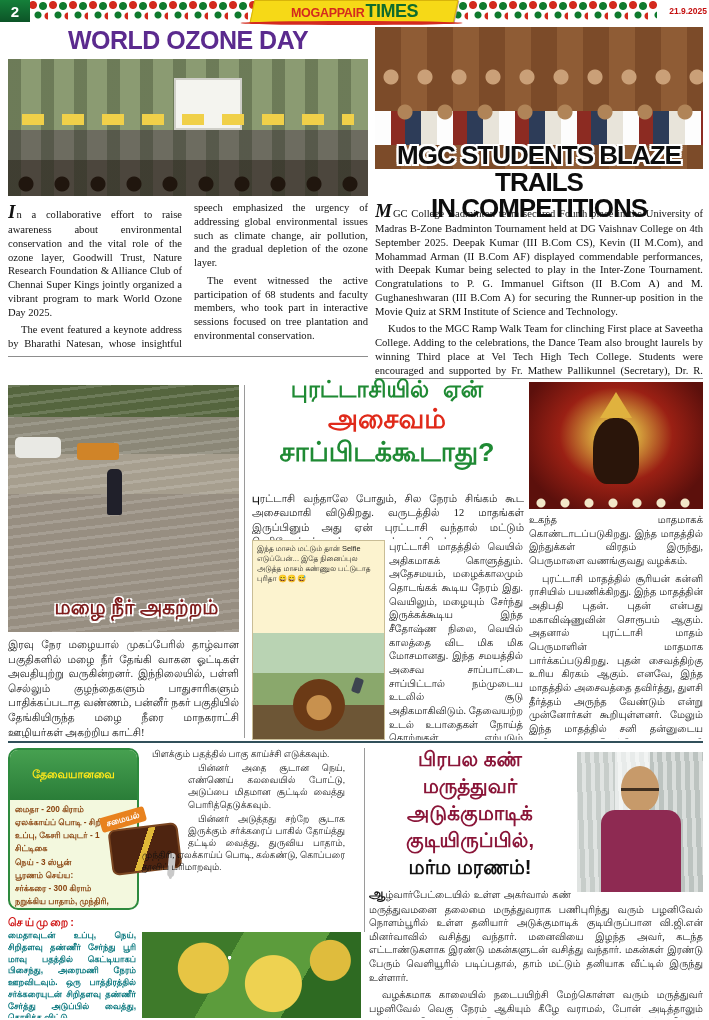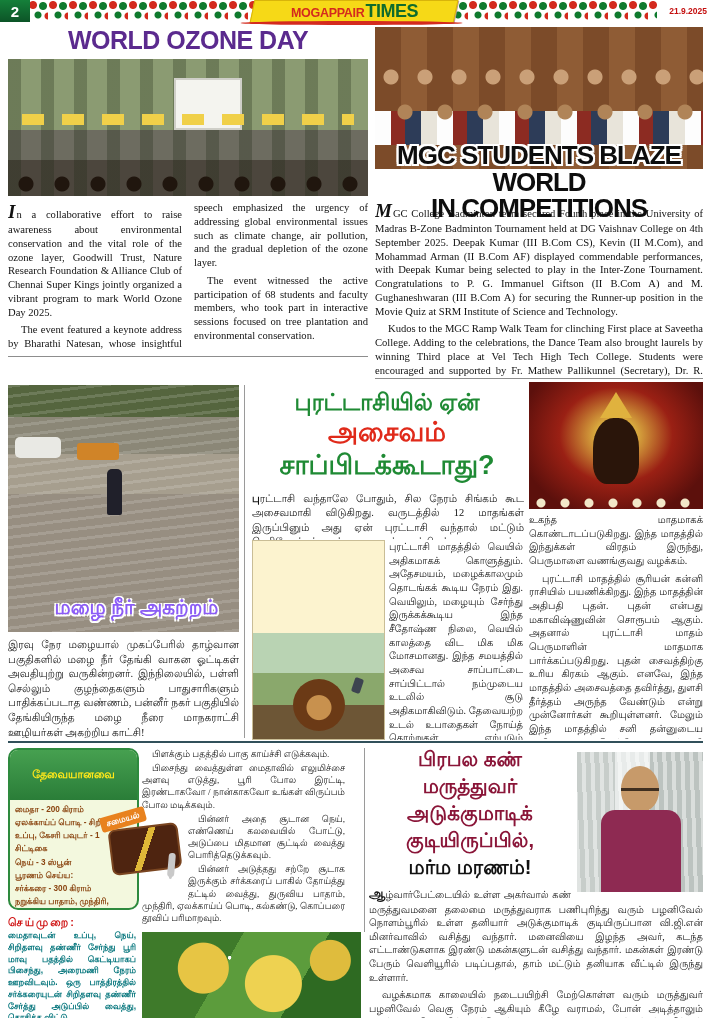--- a/index.html
+++ b/index.html
@@ -65,28 +65,28 @@
 
   
   .flood-photo{left:8px;top:385px;width:231px;height:247px;
     background:
       repeating-linear-gradient(173deg,rgba(255,255,255,.14) 0 3px,transparent 3px 10px),
       linear-gradient(180deg,#55653e 0 13%,#8b8777 13% 28%,#a69e8e 28% 44%,#978e81 44% 100%);}
   .flood-photo::before{content:"";position:absolute;left:7px;top:21%;width:46px;height:21px;
     background:#e9e9e4;border-radius:5px;box-shadow:60px 4px 0 -2px #d08428;}
   .flood-photo::after{content:"";position:absolute;left:43%;top:34%;width:15px;height:46px;
     background:#20202a;border-radius:5px 5px 2px 2px;}
-  .flood-title{left:8px;top:596px;width:257px;text-align:center;color:#8b5cf6;
+  .flood-title{left:8px;top:596px;width:257px;text-align:center;color:#7f1d1d;
     font:900 20px "Liberation Sans",sans-serif;
     text-shadow:-1.5px -1.5px 0 #fff,1.5px -1.5px 0 #fff,-1.5px 1.5px 0 #fff,1.5px 1.5px 0 #fff;}
   .flood-text{left:8px;top:638px;width:231px;height:100px;overflow:hidden;font-size:10.6px;}
 
   
-  .pur-title{left:252px;top:388px;width:270px;text-align:center;
-    font-family:Liberation Sans, sans-serif;font-weight:900;line-height:1.22;}
+  .pur-title{left:252px;top:377px;width:270px;text-align:center;
+    font-family:Liberation Mono, monospace;font-weight:900;line-height:1.22;}
   .pur-t1{color:#1f8a34;font-size:23px;}
   .pur-t2{color:#e02a1a;font-size:27px;}
   .pur-t3{color:#1f8a34;font-size:27px;}
   .deity-photo{left:529px;top:382px;width:174px;height:127px;
     background:
       radial-gradient(circle 5px at 12px 6px,#f2e7c8 4px,transparent 5px) left bottom/24px 12px repeat-x,
       radial-gradient(ellipse at 50% 42%,#d8a83e 0 17%,#9a2014 46%,#5c100c 80%);}
   .deity-photo::before{content:"";position:absolute;left:50%;top:28%;width:46px;height:66px;margin-left:-23px;
     background:#2a150a;border-radius:45% 45% 30% 30%;}
   .deity-photo::after{content:"";position:absolute;left:50%;top:8%;width:0;height:0;margin-left:-16px;
@@ -176,21 +176,21 @@
   <div class="abs oz-text body-en">
     <p><span class="dc">I</span><span>n a collaborative effort to raise awareness about environmental conservation and the vital role of the ozone layer, Goodwill Trust, Nature Research Foundation &amp; Alliance Club of Chennai Super Kings jointly organized a vibrant program to mark World Ozone Day 2025.</span></p>
     <p class="ind">The event featured a keynote address by Bharathi Natesan, whose insightful speech emphasized the urgency of addressing global environmental issues such as climate change, air pollution, and the gradual depletion of the ozone layer.</p>
     <p class="ind">The event witnessed the active participation of 68 students and faculty members, who took part in interactive sessions focused on tree plantation and environmental conservation.</p>
 
   </div>
   <div class="hr" style="left:8px;top:356px;width:360px;"></div>
 
   <div class="abs mgc-photo"></div>
   <div class="abs mgc-title">
-    <div>MGC STUDENTS BLAZE WORLD</div>
+    <div>MGC STUDENTS BLAZE TRAILS</div>
     <div>IN COMPETITIONS</div>
   </div>
   <div class="abs mgc-text body-en">
     <p><span class="dc">M</span><span>GC College Badminton team secured Fourth place in the University of Madras B-Zone Badminton Tournament held at DG Vaishnav College on 4th September 2025. Deepak Kumar (III B.Com CS), Kevin (II M.Com), and Mohammad Arman (II B.Com AF) displayed commendable performances, with Deepak Kumar being selected to play in the Inter-Zone Tournament. Congratulations to P. G. Immanuel Giftson (II B.Com A) and M. Gughaneshwaran (III B.Com A) for securing the Runner-up position in the Movie Quiz at SRM Institute of Science and Technology.</span></p>
     <p class="ind">Kudos to the MGC Ramp Walk Team for clinching First place at Saveetha College. Adding to the celebrations, the Dance Team also brought laurels by winning Third place at Vel Tech High Tech College. Students were encouraged and supported by Fr. Mathew Pallikunnel (Secretary), Dr. R. Srikanth (Principal), Titty Elizabeth Phillips (Director of Academics), along with department heads and coordinators.</p>
   </div>
   <div class="hr" style="left:375px;top:378px;width:328px;"></div>
 
   <div class="abs flood-photo"></div>
   <div class="abs flood-title">மழை நீர் அகற்றம்</div>
@@ -200,20 +200,21 @@
   <div class="abs pur-title">
     <div class="pur-t1">புரட்டாசியில் ஏன்</div>
     <div class="pur-t2">அசைவம்</div>
     <div class="pur-t3">சாப்பிடக்கூடாது?</div>
   </div>
   <div class="abs deity-photo"></div>
   <div class="abs pur-intro body-ta">
     <p><b>பு</b><span>ரட்டாசி வந்தாலே போதும், சில நேரம் சிங்கம் கூட அசைவமாகி விடுகிறது. வருடத்தில் 12 மாதங்கள் இருப்பினும் அது ஏன் புரட்டாசி வந்தால் மட்டும் பெரியோர்கள் ஏன் அசைவம் சாப்பிடக் கூடாது என்று சொல்கின்றனர்..?</span></p>
   </div>
   <div class="abs meme">
+    <div class="meme-text">இந்த மாசம் மட்டும் தான் Selfie எடுப்பேன்... இதே நினைப்புல அடுத்த மாசம் கண்ணுல பட்டுடாத புரிதா 😄😄😅</div>
     <div class="meme-scene"></div>
   </div>
   <div class="abs pur-col2 body-ta">
     <p>புரட்டாசி மாதத்தில் வெயில் அதிகமாகக் கொளுத்தும். அதேசமயம், மழைக்காலமும் தொடங்கக் கூடிய நேரம் இது. வெயிலும், மழையும் சேர்ந்து இருக்கக்கூடிய இந்த சீதோஷ்ண நிலை, வெயில் காலத்தை விட மிக மிக மோசமானது. இந்த சமயத்தில் அசைவ சாப்பாட்டை சாப்பிட்டால் நம்முடைய உடலில் சூடு அதிகமாகிவிடும். தேவையற்ற உடல் உபாதைகள் நோய்த் தொற்றுகள் ஏற்படும் என்பதால் தான் முன்னோர்கள் அப்படிச் சொல்லி உள்ளனர்.</p>
 
   </div>
   <div class="abs pur-col3 body-ta">
     <p>உகந்த மாதமாகக் கொண்டாடப்படுகிறது. இந்த மாதத்தில் இந்துக்கள் விரதம் இருந்து, பெருமாளை வணங்குவது வழக்கம்.</p>
     <p class="ind">புரட்டாசி மாதத்தில் சூரியன் கன்னி ராசியில் பயணிக்கிறது. இந்த மாதத்தின் அதிபதி புதன். புதன் என்பது மகாவிஷ்ணுவின் சொரூபம் ஆகும். அதனால் புரட்டாசி மாதம் பெருமாளின் மாதமாக பார்க்கப்படுகிறது. புதன் சைவத்திற்கு உரிய கிரகம் ஆகும். எனவே, இந்த மாதத்தில் அசைவத்தை தவிர்த்து, துளசி தீர்த்தம் அருந்த வேண்டும் என்று முன்னோர்கள் கூறியுள்ளனர். மேலும் இந்த மாதத்தில் சனி தன்னுடைய வலிமையை இழக்கிறது. புரட்டாசி சனிக்கிழமைகளில் பெருமாளை வணங்குவது சனீஸ்வரனின் கெட்ட பலன்களைத் தடுத்து நன்மையைத் தரும் என்று கூறப்படுகிறது.</p>
   </div>
@@ -234,21 +235,20 @@
       </div>
   </div>
 
   <div class="abs badge">
     <div class="badge-book"></div>
     <div class="badge-ribbon">சமையல்</div>
   </div>
 
   <div class="abs jeera">
     <p>பிளக்கும் பதத்தில் பாகு காய்ச்சி எடுக்கவும்.</p>
-    <p>பிசைந்து வைத்துள்ள மைதாவில் எலுமிச்சை அளவு எடுத்து, பூரி போல இரட்டி, இரண்டாகவோ / நான்காகவோ உங்கள் விருப்பம் போல மடிக்கவும்.</p>
     <div class="badge-spacer"></div>
     <p>பின்னர் அதை சூடான நெய், எண்ணெய் கலவையில் போட்டு, அடுப்பை மிதமான சூட்டில் வைத்து பொரித்தெடுக்கவும்.</p>
     <p>பின்னர் அடுத்தது சற்றே சூடாக இருக்கும் சர்க்கரைப் பாகில் தோய்த்து தட்டில் வைத்து, துருவிய பாதாம், முந்திரி, ஏலக்காய்ப் பொடி, கல்கண்டு, கொப்பரை தூவிப் பரிமாறவும்.</p>
   </div>
   <div class="abs food-photo"></div>
 
   <div class="abs method">
     <span class="method-label">செய்முறை:</span>
     <div class="method-body">மைதாவுடன் உப்பு, நெய், சிறிதளவு தண்ணீர் சேர்ந்து பூரி மாவு பதத்தில் கெட்டியாகப் பிசைந்து, அரைமணி நேரம் ஊறவிடவும். ஒரு பாத்திரத்தில் சர்க்கரையுடன் சிறிதளவு தண்ணீர் சேர்த்து அடுப்பில் வைத்து, கொதிக்க விட்டு,</div>
   </div>

